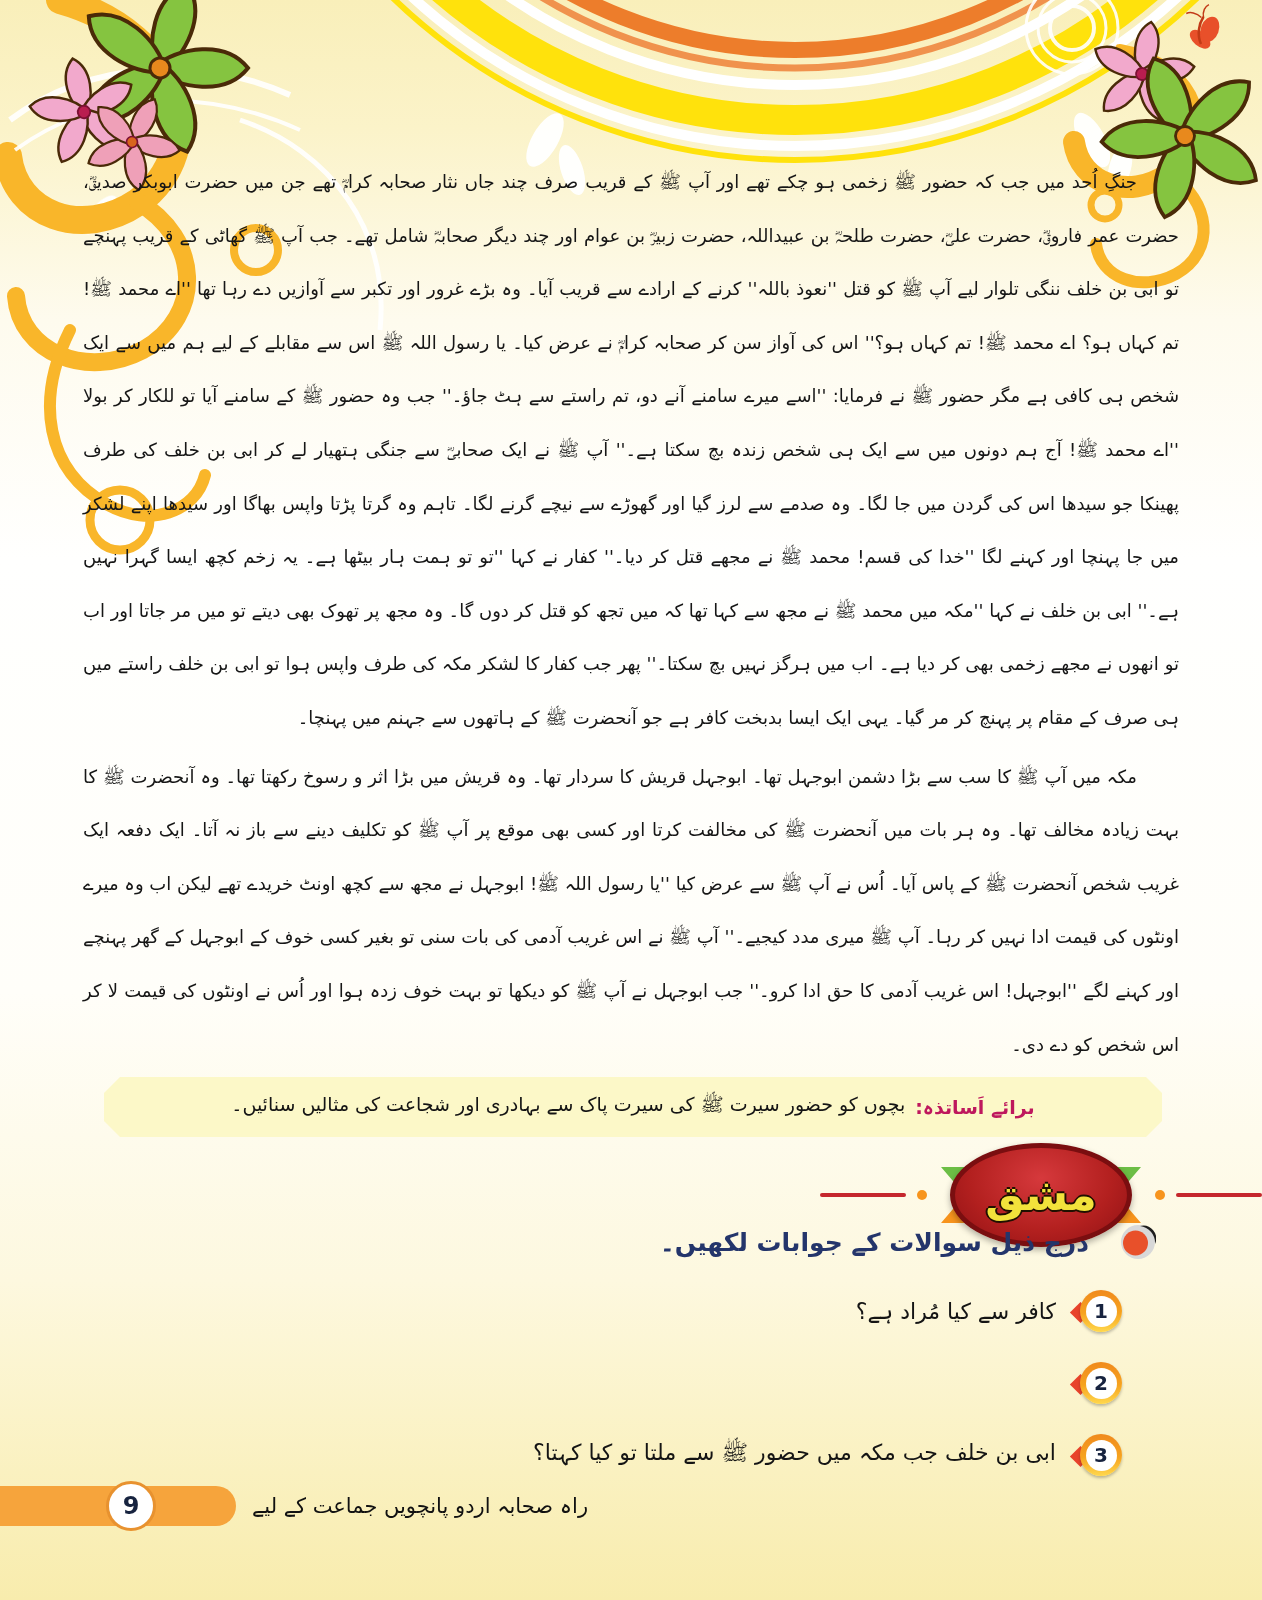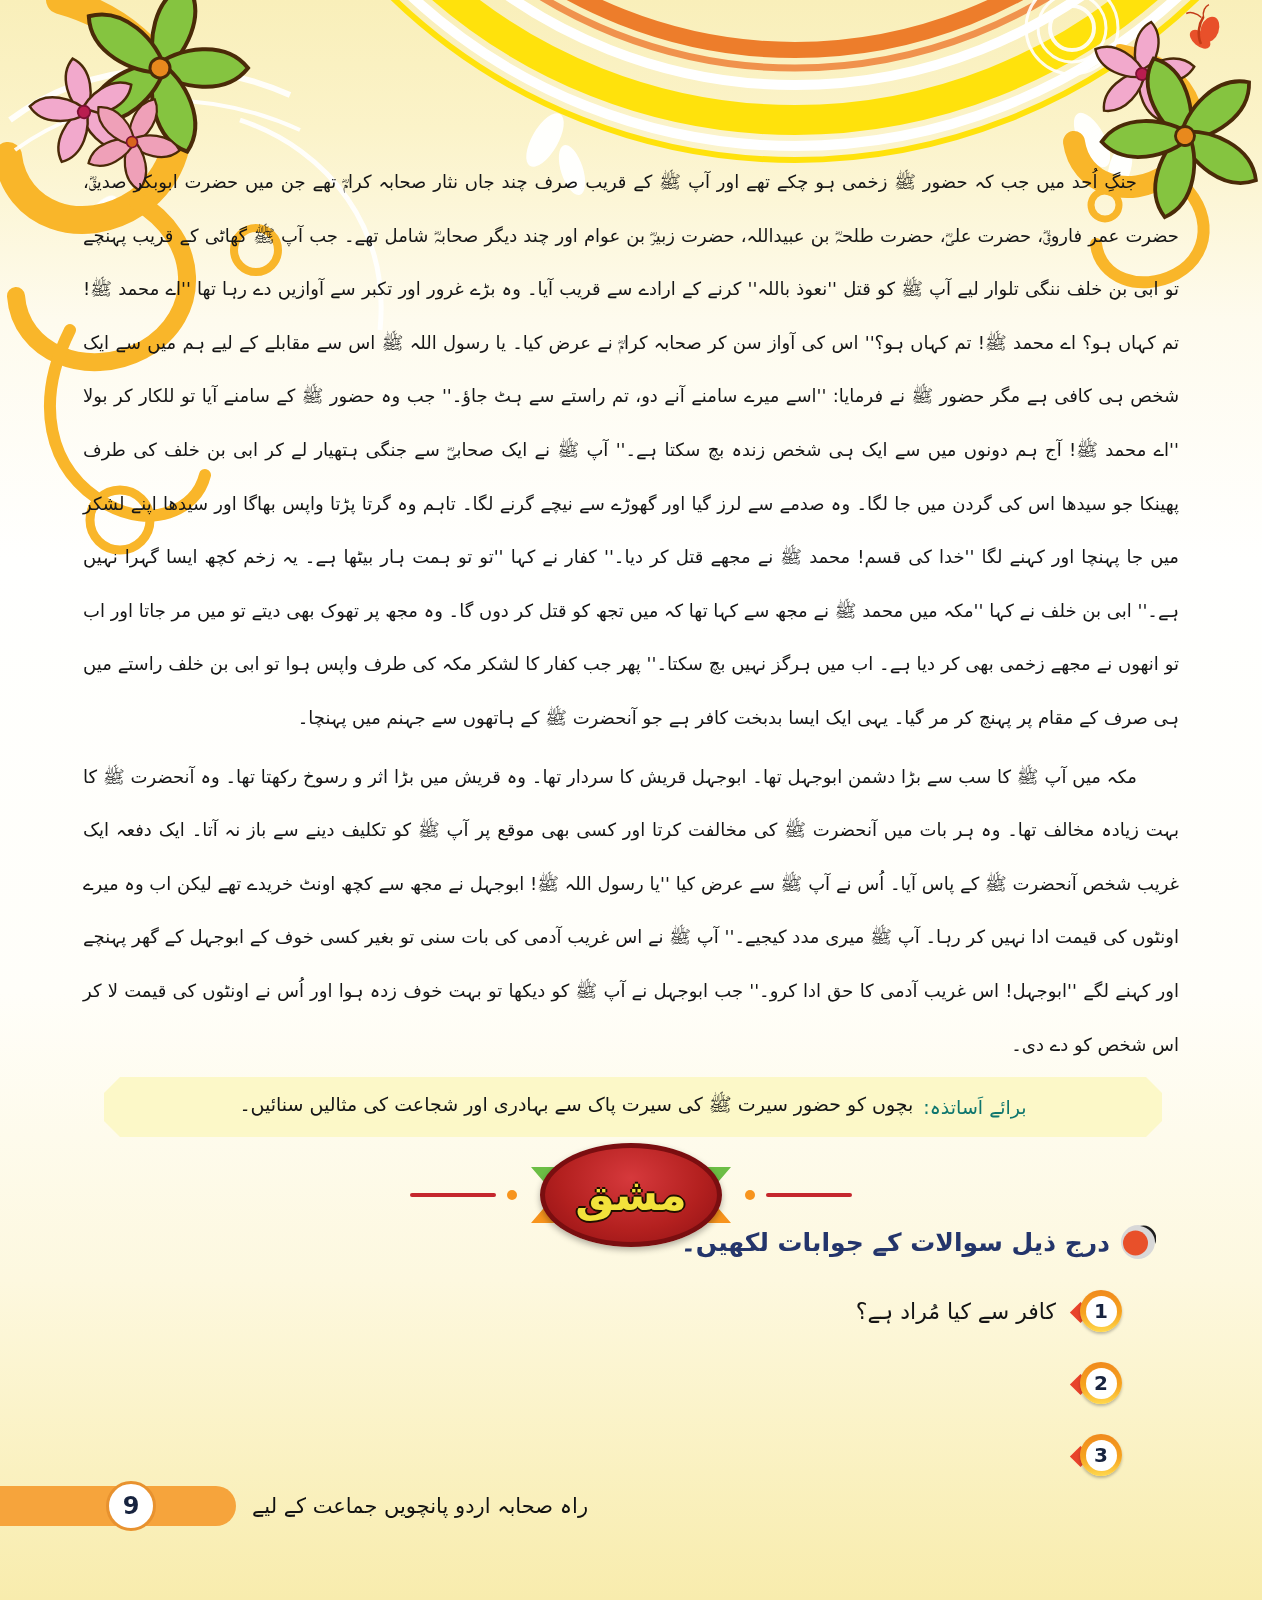--- a/index.html
+++ b/index.html
@@ -19,25 +19,25 @@
   .lesson-text p{margin:5px;text-indent:42px;}
   
   .note{
     position:absolute;left:104px;right:100px;top:1077px;height:60px;
     background:#FCF8C8;
     clip-path:polygon(16px 0,calc(100% - 16px) 0,100% 16px,100% calc(100% - 16px),
                       calc(100% - 16px) 100%,16px 100%,0 calc(100% - 16px),0 16px);
     display:flex;align-items:center;justify-content:center;gap:10px;
     direction:rtl;font-size:19px;
   }
-  .note-label{color:#0f766e;font-weight:normal;}
+  .note-label{color:#be185d;font-weight:bold;}
   
   .badge-row{
     position:absolute;top:1140px;left:0;right:0;height:110px;
-    display:flex;align-items:center;justify-content:center;gap:11px;
+    display:flex;align-items:center;justify-content:flex-end;gap:11px;
   }
   .rule{width:86px;height:4px;background:#C5272D;border-radius:2px;}
   .rule-dot{width:10px;height:10px;border-radius:50%;background:#F7941D;}
   .ribbon-wrap{position:relative;width:206px;height:104px;display:flex;align-items:center;justify-content:center;}
   .ribbon{
     position:absolute;left:3px;top:24px;width:200px;height:56px;
     clip-path:polygon(0 0,100% 0,88% 50%,100% 100%,0 100%,12% 50%);
     background:linear-gradient(180deg,#6CBE45 0 50%,#F7941D 50% 100%);
   }
   .badge-oval{
@@ -46,21 +46,21 @@
     background:radial-gradient(ellipse at 50% 32%,#D6393C 0%,#B3201F 58%,#8F1114 100%);
     border:5px solid #7A0E10;box-shadow:0 3px 6px rgba(0,0,0,.30);
     display:flex;align-items:center;justify-content:center;
   }
   .badge-oval span{
     color:#F2E23B;font-size:44px;font-weight:bold;line-height:1;
     text-shadow:-2px 0 #201000,2px 0 #201000,0 -2px #201000,0 2px #201000;
   }
   
   .ex-head{
-    position:absolute;top:1224px;right:106px;display:flex;direction:rtl;align-items:center;gap:10px;
+    position:absolute;top:1224px;right:106px;display:flex;direction:rtl;align-items:center;gap:31px;
     color:#24356B;font-size:25px;font-weight:bold;
   }
   .q-row{position:absolute;right:140px;display:flex;direction:rtl;align-items:center;gap:24px;font-size:22px;}
   .q-row.q1{top:1290px;} .q-row.q2{top:1362px;} .q-row.q3{top:1434px;}
   .qbadge{position:relative;width:42px;height:42px;flex:0 0 auto;}
   .qbadge::before{ 
     content:"";position:absolute;left:-7px;top:15px;width:15px;height:15px;
     background:#E8432B;transform:rotate(45deg);
   }
   .qring{
@@ -220,20 +220,21 @@
       </span>
     </span>
   </div>
 
   <div class="q-row q3">
     <span class="qbadge">
       <span class="qring">
         <span class="qnum">3</span>
       </span>
     </span>
+    <span>ابی بن خلف جب مکہ میں حضور ﷺ سے ملتا تو کیا کہتا؟</span>
   </div>
 
   <div class="footer-bar"></div>
   <div class="page-circle">
     <span>9</span>
   </div>
   <div class="footer-title">راہ صحابہ اردو پانچویں جماعت کے لیے</div>
 
 </div>
 

